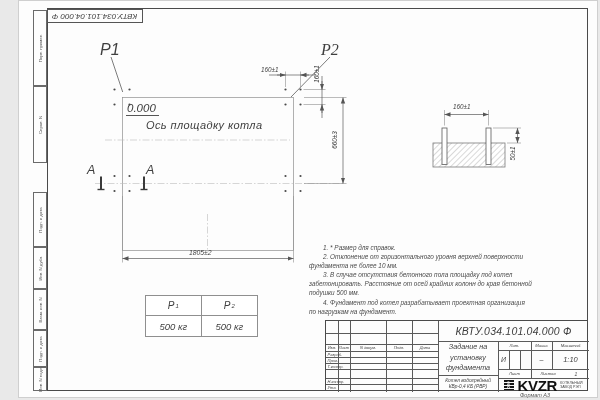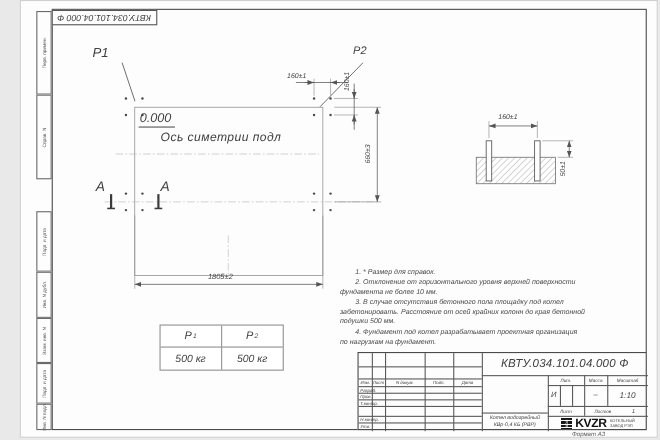--- a/index.html
+++ b/index.html
@@ -34,21 +34,21 @@
   .tb-t{position:absolute;display:flex;align-items:center;justify-content:center;
         font-style:italic;color:#3f3f3f;text-align:center;}
   .tb-t.left{justify-content:flex-start;padding-left:1.5px;}
   .pre{white-space:pre-line;}
   .logo-row{position:absolute;left:172px;top:57px;width:91px;height:14px;display:flex;
             align-items:center;justify-content:center;gap:3px;}
   .logo-mark{width:10px;height:10px;background:repeating-linear-gradient(180deg,#161616 0 2.1px,#f5f5f5 2.1px 3.1px);
              position:relative;flex:0 0 auto;}
   .logo-mark span{position:absolute;left:50%;top:50%;transform:translate(-50%,-50%) rotate(-90deg);
                   font-size:3px;color:#fff;font-weight:bold;}
-  .logo-name{font-weight:bold;color:#111;font-size:11px;letter-spacing:-0.3px;}
+  .logo-name{font-weight:bold;color:#111;font-size:15px;letter-spacing:-0.3px;}
   .logo-sub{display:flex;flex-direction:column;font-size:3.6px;line-height:4px;color:#444;}
   svg.linework{position:absolute;left:0;top:0;pointer-events:none;}
 </style>
 </head>
 <body>
 
 <div class="stage">
   <div class="sheet"></div>
   <div class="frame"></div>
 
@@ -165,26 +165,26 @@
       </g>
       <path d="M444.5,114.5 H488.5" stroke="#5a5a5a" stroke-width="0.7" marker-start="url(#ar)" marker-end="url(#ar)"></path>
       <g stroke="#8f8f8f" stroke-width="0.6">
         <path d="M493,128 H521"></path>
           <path d="M507,143 H521"></path>
       </g>
       <path d="M517.5,128 V143" stroke="#5a5a5a" stroke-width="0.7" marker-start="url(#ar)" marker-end="url(#ar)"></path>
     </g>
   </svg>
 
-  <div class="dtext" style="left:84px;top:41px;font-size:12px;">Р1</div>
-  <div class="dtext" style="left:321px;top:41px;font-size:10px;">Р2</div>
+  <div class="dtext" style="left:100px;top:41px;font-size:16px;">Р1</div>
+  <div class="dtext" style="left:321px;top:41px;font-size:16px;font-family:Liberation Serif, serif;">Р2</div>
   <div class="dtext" style="left:261px;top:65.5px;font-size:6.3px;">160±1</div>
   <div class="dtext rot90" style="left:301px;top:69px;width:33px;height:10px;font-size:6.3px;">160±1</div>
   <div class="dtext" style="left:126px;top:102px;font-size:11.5px;border-bottom:1px solid #555;padding:0 3px 1px 1px;">0.000</div>
-  <div class="dtext" style="left:146px;top:119px;font-size:11px;letter-spacing:0.4px;">Ось симетрии подл</div>
+  <div class="dtext" style="left:146px;top:119px;font-size:11px;letter-spacing:0.4px;">Ось площадку котла</div>
   <div class="dtext" style="left:87px;top:163px;font-size:12.5px;">А</div>
   <div class="dtext" style="left:146px;top:163px;font-size:12.5px;">А</div>
   <div class="dtext rot90" style="left:315.5px;top:135px;width:40px;height:10px;font-size:6.3px;">660±3</div>
   <div class="dtext" style="left:189px;top:248.5px;font-size:6.8px;">1805±2</div>
 
   <div class="dtext" style="left:453px;top:103px;font-size:6.3px;">160±1</div>
   <div class="dtext rot90" style="left:500px;top:148.5px;width:26px;height:9px;font-size:6.3px;">50±1</div>
 
   <div class="load-table">
     <div class="lt-c">
@@ -242,20 +242,23 @@
     <div class="tb-t" style="left:60px;width:26px;top:23.5px;height:6px;font-size:4px;">Подп.</div>
     <div class="tb-t" style="left:86px;width:26px;top:23.5px;height:6px;font-size:4px;">Дата</div>
 
     <div class="tb-t left" style="left:0;width:24px;top:30.5px;height:5px;font-size:4px;">Разраб.</div>
     <div class="tb-t left" style="left:0;width:24px;top:36.5px;height:5px;font-size:4px;">Пров.</div>
     <div class="tb-t left" style="left:0;width:24px;top:42.5px;height:5px;font-size:4px;">Т.контр.</div>
     <div class="tb-t left" style="left:0;width:24px;top:57.5px;height:5px;font-size:4px;">Н.контр.</div>
     <div class="tb-t left" style="left:0;width:24px;top:63.5px;height:5px;font-size:4px;">Утв.</div>
 
     <div class="tb-t" style="left:112px;width:151px;top:0;height:20px;font-size:10.5px;letter-spacing:0.2px;">КВТУ.034.101.04.000  Ф</div>
+    <div class="tb-t pre" style="left:112px;width:60px;top:20px;height:34px;font-size:7.2px;line-height:10.4px;">Задание на
+установку
+фундамента</div>
     <div class="tb-t pre" style="left:112px;width:60px;top:54px;height:17px;font-size:4.8px;line-height:6px;">Котел водогрейный
 КВр-0,4  КБ  (РВР)</div>
 
     <div class="tb-t" style="left:172px;width:33px;top:20.5px;height:8px;font-size:4.2px;">Лит.</div>
     <div class="tb-t" style="left:205px;width:21px;top:20.5px;height:8px;font-size:4.2px;">Масса</div>
     <div class="tb-t" style="left:226px;width:37px;top:20.5px;height:8px;font-size:4.2px;">Масштаб</div>
     <div class="tb-t" style="left:172px;width:11px;top:29px;height:19px;font-size:7px;">И</div>
     <div class="tb-t" style="left:205px;width:21px;top:29px;height:19px;font-size:7px;">–</div>
     <div class="tb-t" style="left:226px;width:37px;top:29px;height:19px;font-size:7.5px;">1:10</div>
 

